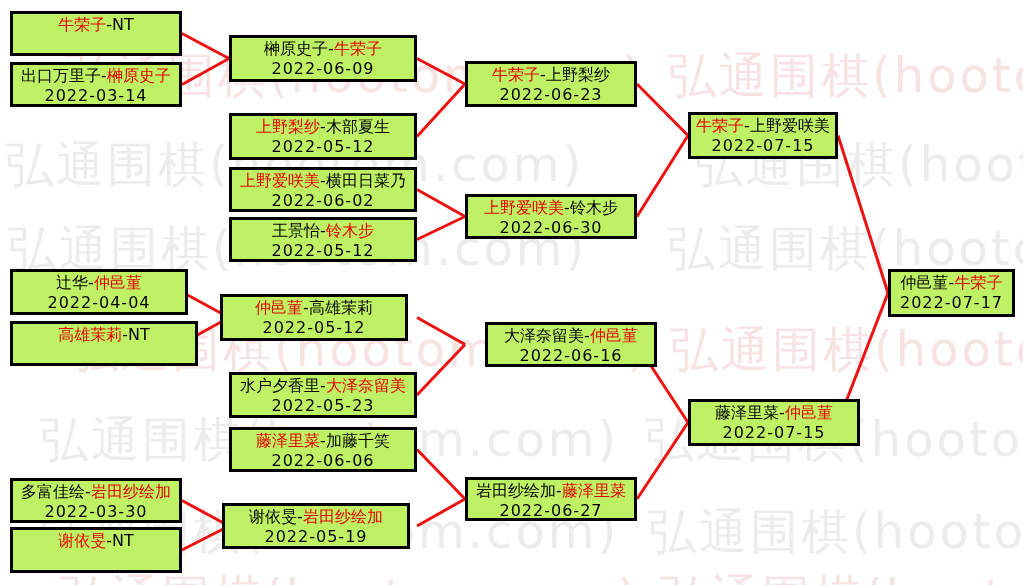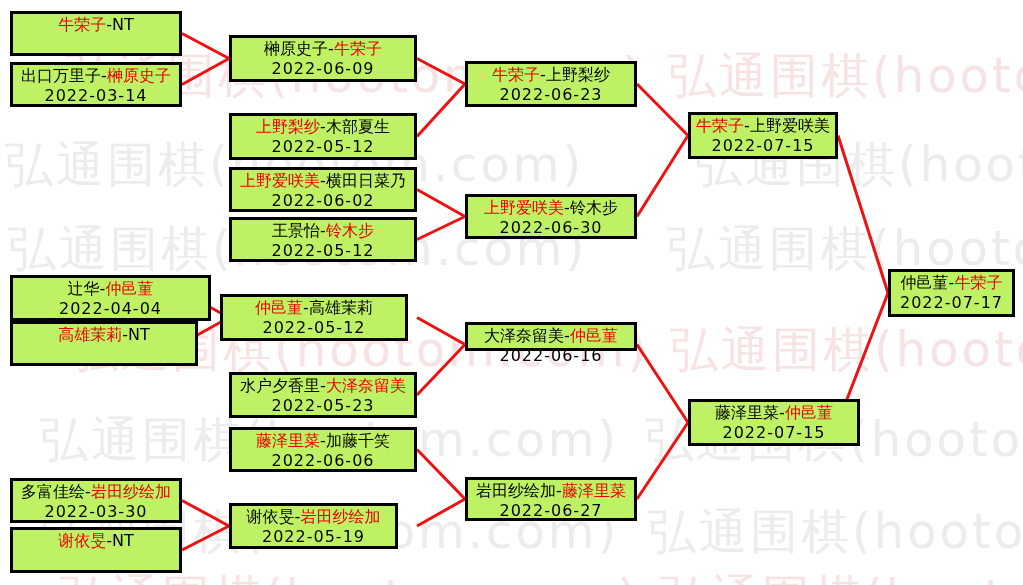--- a/index.html
+++ b/index.html
@@ -90,21 +90,21 @@
     </svg>
 
   <div class="match" id="r1m1" style="left:10px;top:11px;width:172px;height:45px">
     <div><span class="p1 win">牛荣子</span><span class="dash">-</span><span class="p2">NT</span></div>
     <div class="date"></div>
   </div>
   <div class="match" id="r1m2" style="left:10px;top:62px;width:172px;height:45px">
     <div><span class="p1">出口万里子</span><span class="dash">-</span><span class="p2 win">榊原史子</span></div>
     <div class="date">2022-03-14</div>
   </div>
-  <div class="match" id="r1m3" style="left:10px;top:275px;width:201px;height:46px">
+  <div class="match" id="r1m3" style="left:10px;top:269px;width:178px;height:46px">
     <div><span class="p1">辻华</span><span class="dash">-</span><span class="p2 win">仲邑菫</span></div>
     <div class="date">2022-04-04</div>
   </div>
   <div class="match" id="r1m4" style="left:10px;top:321px;width:188px;height:45px">
     <div><span class="p1 win">高雄茉莉</span><span class="dash">-</span><span class="p2">NT</span></div>
     <div class="date"></div>
   </div>
   <div class="match" id="r1m5" style="left:10px;top:478px;width:172px;height:45px">
     <div><span class="p1">多富佳绘</span><span class="dash">-</span><span class="p2 win">岩田纱绘加</span></div>
     <div class="date">2022-03-30</div>
@@ -135,34 +135,34 @@
     <div class="date">2022-05-12</div>
   </div>
   <div class="match" id="r2m6" style="left:229px;top:372px;width:188px;height:46px">
     <div><span class="p1">水户夕香里</span><span class="dash">-</span><span class="p2 win">大泽奈留美</span></div>
     <div class="date">2022-05-23</div>
   </div>
   <div class="match" id="r2m7" style="left:229px;top:427px;width:188px;height:45px">
     <div><span class="p1 win">藤泽里菜</span><span class="dash">-</span><span class="p2">加藤千笑</span></div>
     <div class="date">2022-06-06</div>
   </div>
-  <div class="match" id="r2m8" style="left:229px;top:503px;width:169px;height:46px">
+  <div class="match" id="r2m8" style="left:222px;top:503px;width:188px;height:46px">
     <div><span class="p1">谢依旻</span><span class="dash">-</span><span class="p2 win">岩田纱绘加</span></div>
     <div class="date">2022-05-19</div>
   </div>
 
   <div class="match" id="r3m1" style="left:465px;top:61px;width:172px;height:46px">
     <div><span class="p1 win">牛荣子</span><span class="dash">-</span><span class="p2">上野梨纱</span></div>
     <div class="date">2022-06-23</div>
   </div>
   <div class="match" id="r3m2" style="left:465px;top:194px;width:172px;height:45px">
     <div><span class="p1 win">上野爱咲美</span><span class="dash">-</span><span class="p2">铃木步</span></div>
     <div class="date">2022-06-30</div>
   </div>
-  <div class="match" id="r3m3" style="left:465px;top:322px;width:172px;height:29px">
+  <div class="match" id="r3m3" style="left:485px;top:322px;width:172px;height:45px">
     <div><span class="p1">大泽奈留美</span><span class="dash">-</span><span class="p2 win">仲邑菫</span></div>
     <div class="date">2022-06-16</div>
   </div>
   <div class="match" id="r3m4" style="left:465px;top:477px;width:172px;height:44px">
     <div><span class="p1">岩田纱绘加</span><span class="dash">-</span><span class="p2 win">藤泽里菜</span></div>
     <div class="date">2022-06-27</div>
   </div>
 
   <div class="match" id="r4m1" style="left:688px;top:112px;width:150px;height:47px">
     <div><span class="p1 win">牛荣子</span><span class="dash">-</span><span class="p2">上野爱咲美</span></div>

